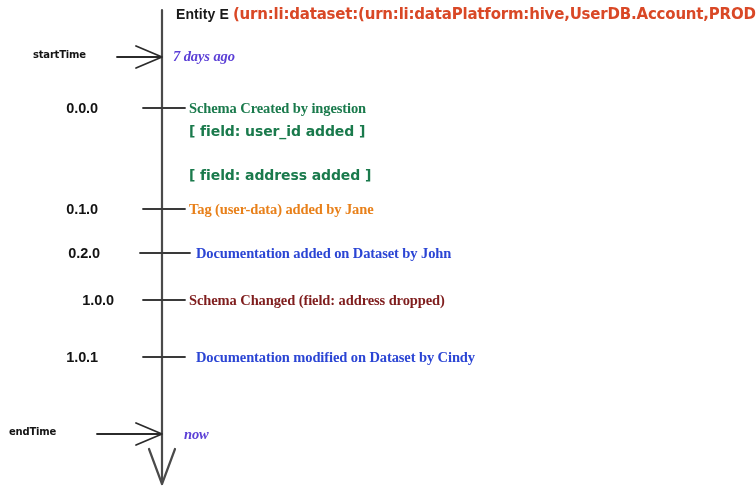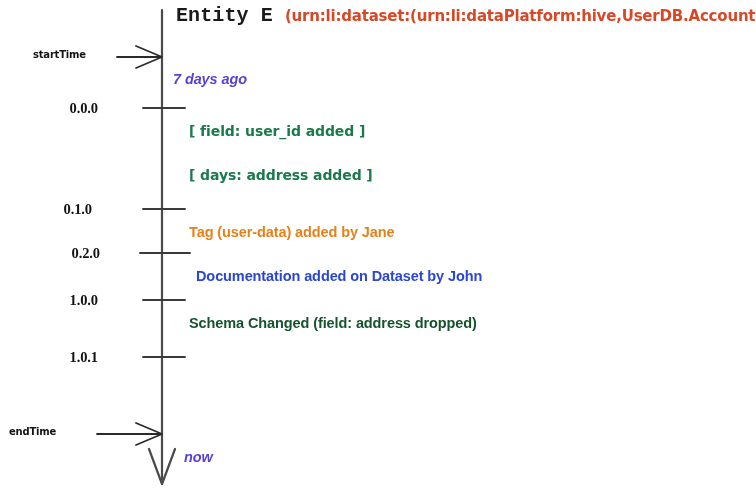--- a/index.html
+++ b/index.html
@@ -39,23 +39,23 @@
   }
 
   .title-wrap {
     position: absolute;
     left: 176px;
     top: 6px;
     white-space: nowrap;
     line-height: 1;
   }
   .title-entity {
-    font-family: Liberation Mono, monospace;
+    font-family: Liberation Sans, sans-serif;
     font-weight: 700;
-    font-size: 20px;
+    font-size: 14px;
     color: #1a1a1a;
     letter-spacing: 0.1px;
     text-align: center;
   }
   .title-urn {
     font-family: "DejaVu Sans", sans-serif;
     font-weight: 600;
     font-size: 15px;
     color: #d94826;
     letter-spacing: -0.2px;
@@ -63,39 +63,38 @@
 
   .axis-label {
     font-family: "DejaVu Sans", sans-serif;
     font-weight: 700;
     font-size: 10px;
     color: #141414;
     letter-spacing: -0.2px;
   }
 
   .version {
-    font-family: Liberation Serif, serif;
+    font-family: Liberation Sans, sans-serif;
     font-weight: 700;
     font-size: 14.5px;
     color: #131313;
     letter-spacing: -0.1px;
     text-align: right;
   }
 
   .event {
-    font-family: Liberation Sans, sans-serif;
+    font-family: Liberation Serif, serif;
     font-weight: 600;
     font-size: 14.5px;
     letter-spacing: -0.1px;
-    margin-top: 23px;
   }
   .event.green   { color: #1a7a4c; }
   .event.orange  { color: #e8801a; }
   .event.blue    { color: #2b45d4; }
-  .event.red     { color: #14532d; }
+  .event.red     { color: #7f1d1d; }
   .event.purple  { color: #5b3fd6; font-style: italic; }
 
   .sub-line {
     font-family: "DejaVu Sans", sans-serif;
     font-weight: 600;
     font-size: 14px;
     color: #1a7a4c;
     letter-spacing: -0.1px;
   }
 </style>
@@ -124,30 +123,32 @@
   </svg>
 
   <div class="title-wrap">
     <span class="title-entity">Entity E</span><span class="title-entity">&nbsp;</span><span class="title-urn">(urn:li:dataset:(urn:li:dataPlatform:hive,UserDB.Account,PROD)</span>
   </div>
 
   <div class="txt axis-label" style="left:33px; top:50px;">startTime</div>
   <div class="txt event purple" style="left:173px; top:49px;">7 days ago</div>
 
   <div class="txt version" style="left:30px; top:101px; width:68px;">0.0.0</div>
+  <div class="txt event green" style="left:189px; top:101px;">Schema Created by ingestion</div>
   <div class="txt sub-line" style="left:189px; top:124px;">[ field: user_id added ]</div>
-  <div class="txt sub-line" style="left:189px; top:168px;">[ days: address added ]</div>
+  <div class="txt sub-line" style="left:189px; top:168px;">[ field: address added ]</div>
 
-  <div class="txt version" style="left:24px; top:202px; width:68px;">0.1.0</div>
+  <div class="txt version" style="left:30px; top:202px; width:68px;">0.1.0</div>
   <div class="txt event orange" style="left:189px; top:202px;text-align:right;">Tag (user-data) added by Jane</div>
 
   <div class="txt version" style="left:30px; top:246px; width:70px;">0.2.0</div>
   <div class="txt event blue" style="left:196px; top:246px;text-align:right;">Documentation added on Dataset by John</div>
 
-  <div class="txt version" style="left:30px; top:293px; width:68px;">1.0.0</div>
+  <div class="txt version" style="left:46px; top:293px; width:68px;">1.0.0</div>
   <div class="txt event red" style="left:189px; top:293px;">Schema Changed (field: address dropped)</div>
 
   <div class="txt version" style="left:30px; top:350px; width:68px;">1.0.1</div>
+  <div class="txt event blue" style="left:196px; top:350px;">Documentation modified on Dataset by Cindy</div>
 
   <div class="txt axis-label" style="left:9px; top:427px;">endTime</div>
   <div class="txt event purple" style="left:184px; top:427px;">now</div>
 
 </div>
 
 </body></html>

